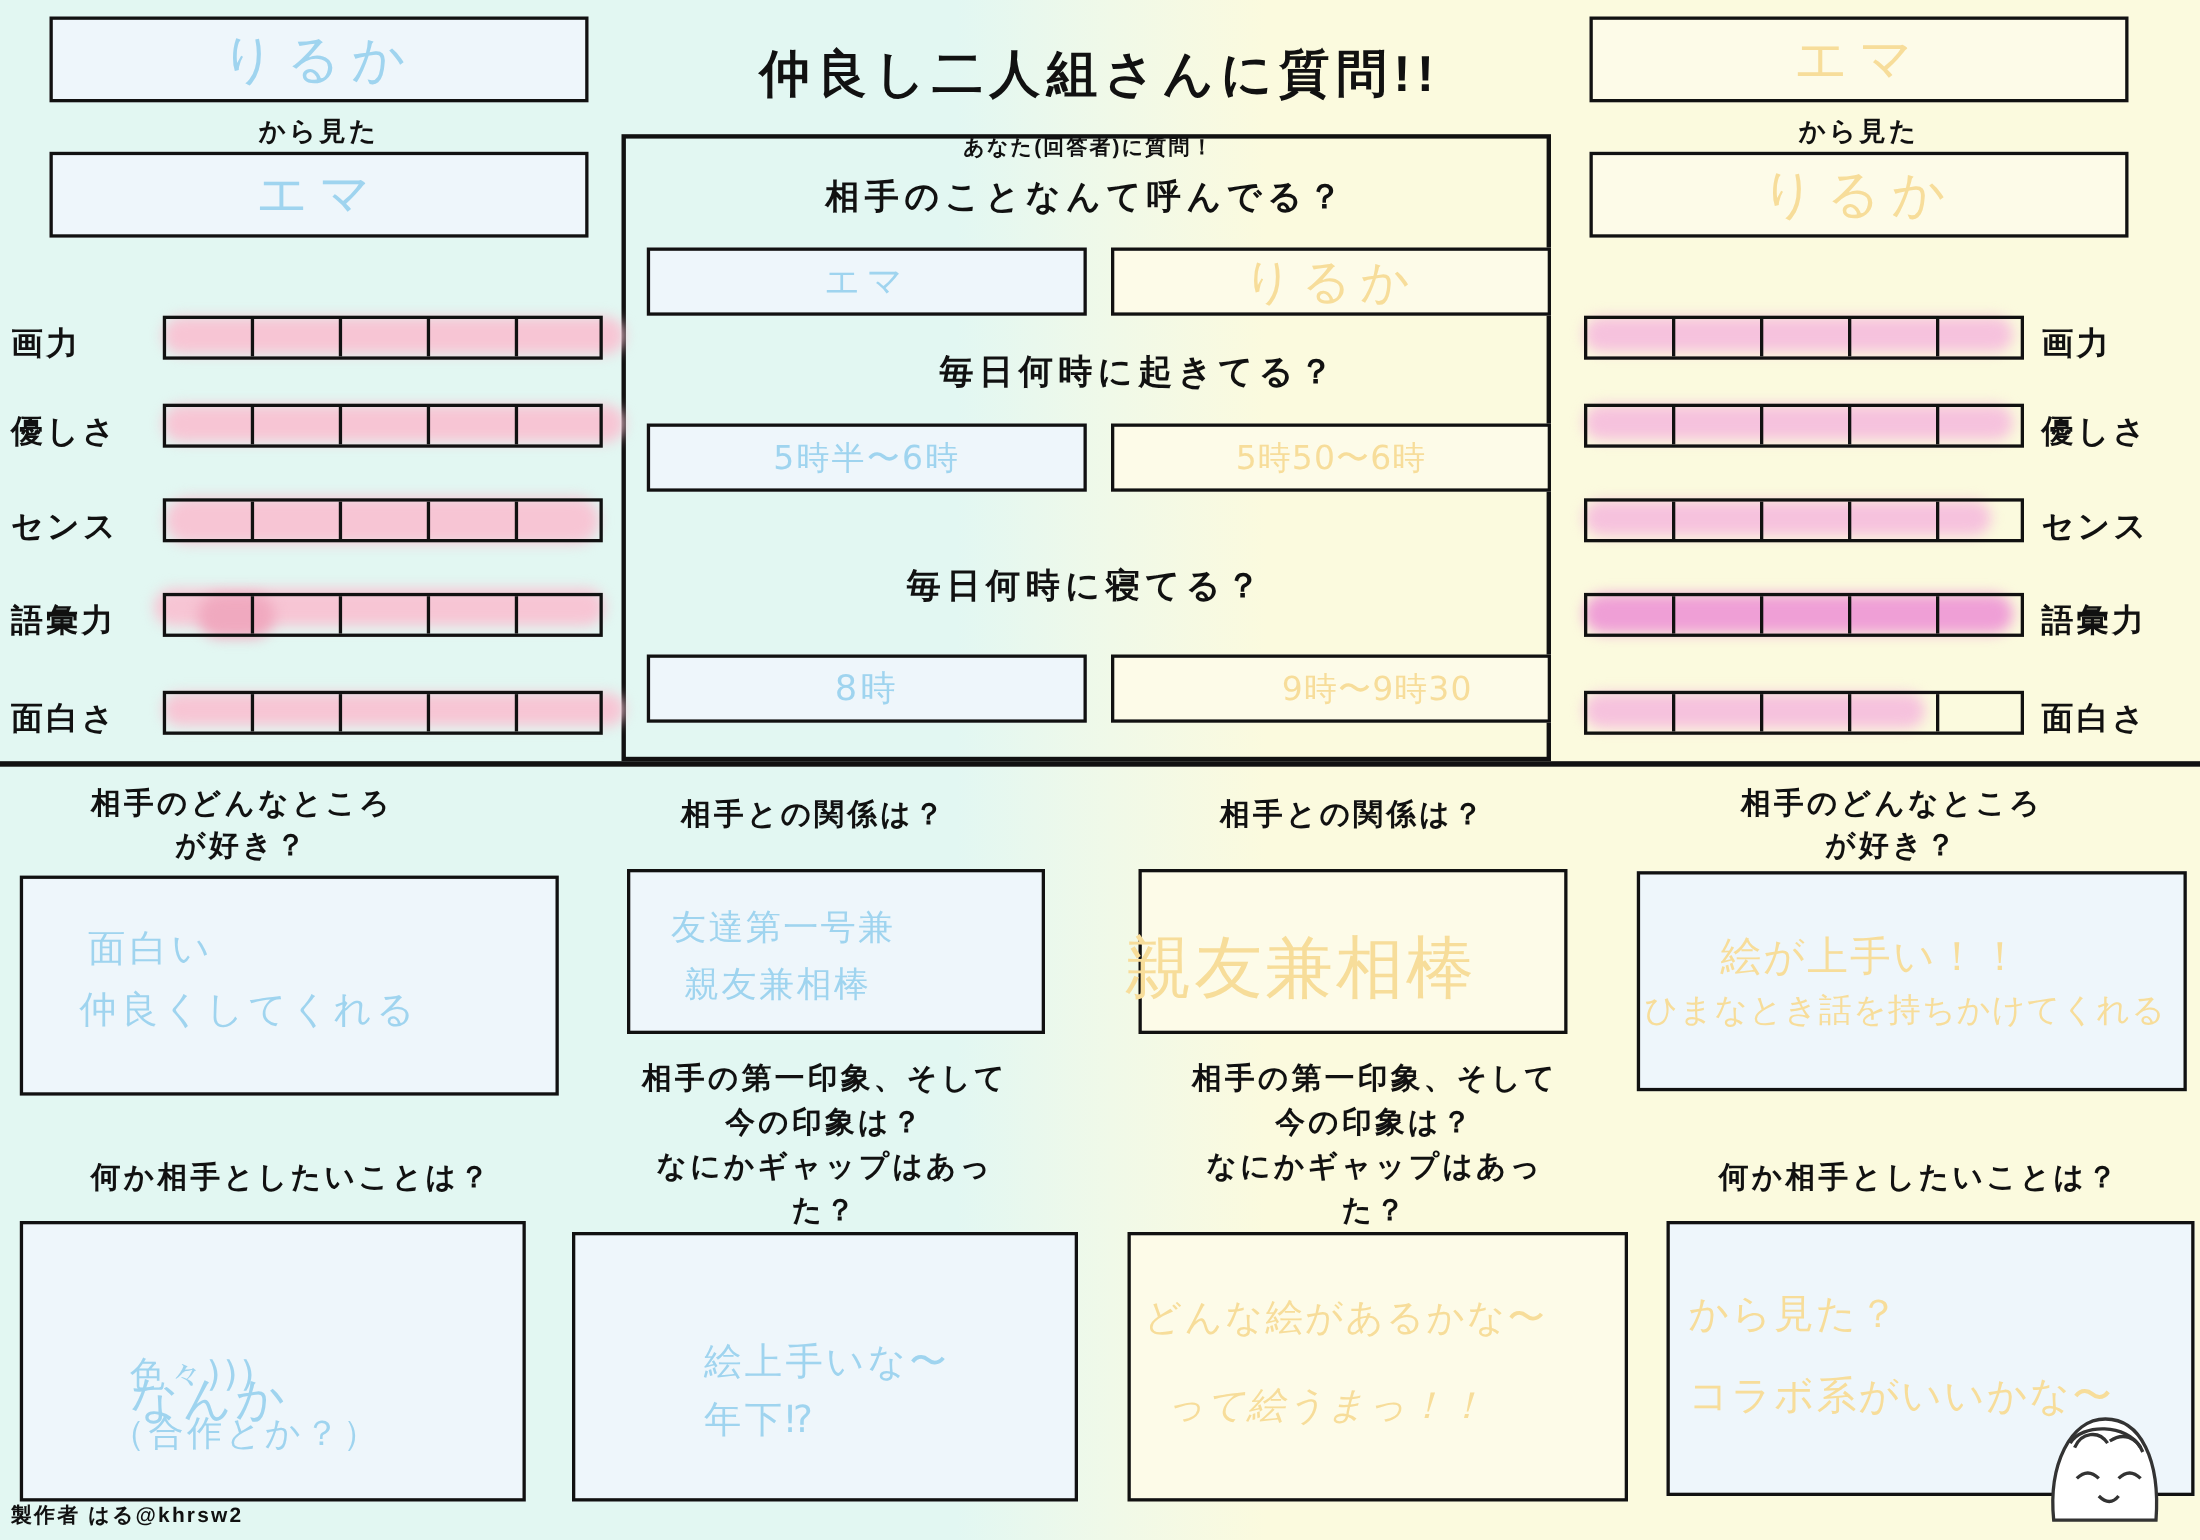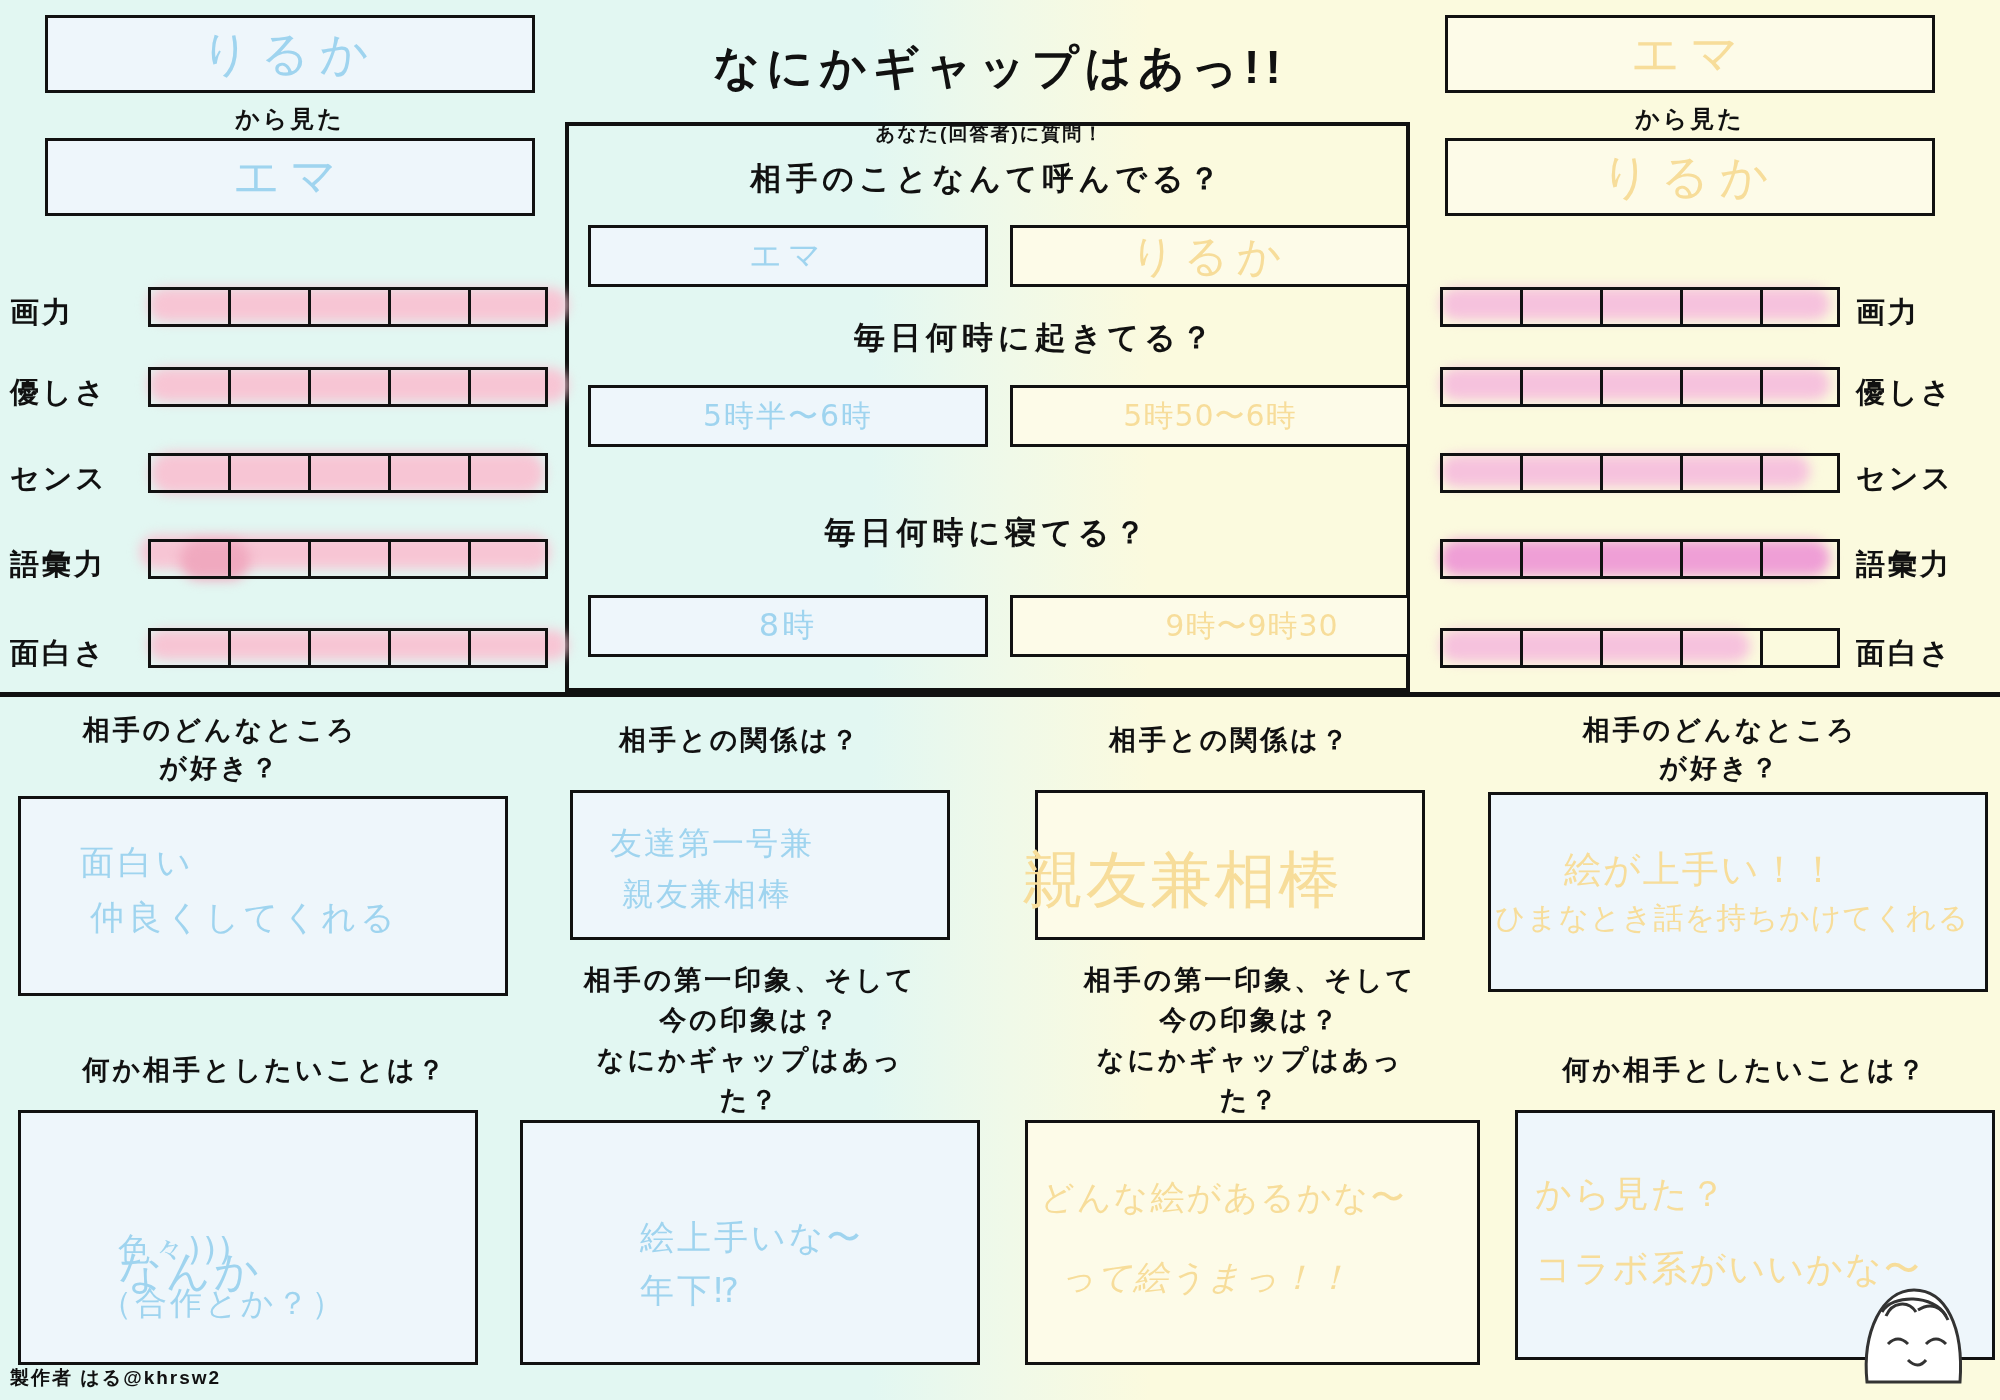--- a/index.html
+++ b/index.html
@@ -72,21 +72,21 @@
 <div class="txt hw hand-blue" style="left:45px;top:138px;width:490px;height:78px;font-size:46px;letter-spacing:10px;">エマ</div>
 
 <div class="box cream" style="left:1445px;top:15px;width:490px;height:78px;background:#fdfbe8;"></div>
 <div class="txt hw hand-yellow" style="left:1445px;top:15px;width:490px;height:78px;font-size:48px;letter-spacing:10px;">エマ</div>
 
 <div class="lbl" style="left:1445px;top:103px;width:490px;text-align:center;font-size:24px;">から見た</div>
 
 <div class="box cream" style="left:1445px;top:138px;width:490px;height:78px;background:#fdfbe8;"></div>
 <div class="txt hw hand-yellow" style="left:1445px;top:138px;width:490px;height:78px;font-size:48px;letter-spacing:10px;">りるか</div>
 
-<div id="title">なにかギャップはあっ!!</div>
+<div id="title">仲良し二人組さんに質問!!</div>
 
 <div id="center-panel"></div>
 <div id="center-sub">あなた(回答者)に質問！</div>
 
 <div class="c-q" style="top:158px;">相手のことなんて呼んでる？</div>
 <div class="box" style="left:588px;top:225px;width:400px;height:62px;"></div>
 <div class="txt hw hand-blue" style="left:588px;top:225px;width:400px;height:62px;font-size:32px;letter-spacing:6px;">エマ</div>
 <div class="box" style="left:1010px;top:225px;width:400px;height:62px;background:#fdfbe8;"></div>
 <div class="txt hw hand-yellow" style="left:1010px;top:225px;width:400px;height:62px;font-size:44px;letter-spacing:8px;">りるか</div>
 
@@ -195,21 +195,21 @@
 </div>
 <div class="lbl" style="left:1856px;top:634px;font-size:29px;">面白さ</div>
 
 <div id="divider"></div>
 
 <div class="lbl" style="left:10px;top:712px;width:420px;text-align:center;font-size:27px;">相手のどんなところ</div>
 <div class="lbl" style="left:10px;top:750px;width:420px;text-align:center;font-size:27px;">が好き？</div>
 
 <div class="sq" style="left:18px;top:796px;width:490px;height:200px;"></div>
 <div class="hw hand-blue" style="position:absolute;left:80px;top:840px;font-size:34px;letter-spacing:4px;">面白い</div>
-<div class="hw hand-blue" style="position:absolute;left:72px;top:895px;font-size:34px;letter-spacing:4px;margin-left:18px;">仲良くしてくれる</div>
+<div class="hw hand-blue" style="position:absolute;left:72px;top:895px;font-size:34px;letter-spacing:4px;">仲良くしてくれる</div>
 
 <div class="lbl" style="left:5px;top:1052px;width:520px;text-align:center;font-size:27px;">何か相手としたいことは？</div>
 <div class="sq" style="left:18px;top:1110px;width:460px;height:255px;"></div>
 <div class="hw hand-blue" style="position:absolute;left:118px;top:1242px;font-size:44px;letter-spacing:3px;">なんか</div>
 <div class="hw hand-blue" style="position:absolute;left:118px;top:1228px;font-size:32px;letter-spacing:3px;">色々)))</div>
 <div class="hw hand-blue" style="position:absolute;left:100px;top:1282px;font-size:32px;letter-spacing:3px;">（合作とか？）</div>
 
 <div class="lbl" style="left:530px;top:722px;width:420px;text-align:center;font-size:27px;">相手との関係は？</div>
 <div class="sq" style="left:570px;top:790px;width:380px;height:150px;"></div>
 <div class="hw hand-blue" style="position:absolute;left:610px;top:822px;font-size:32px;letter-spacing:2px;text-align:right;">友達第一号兼</div>

